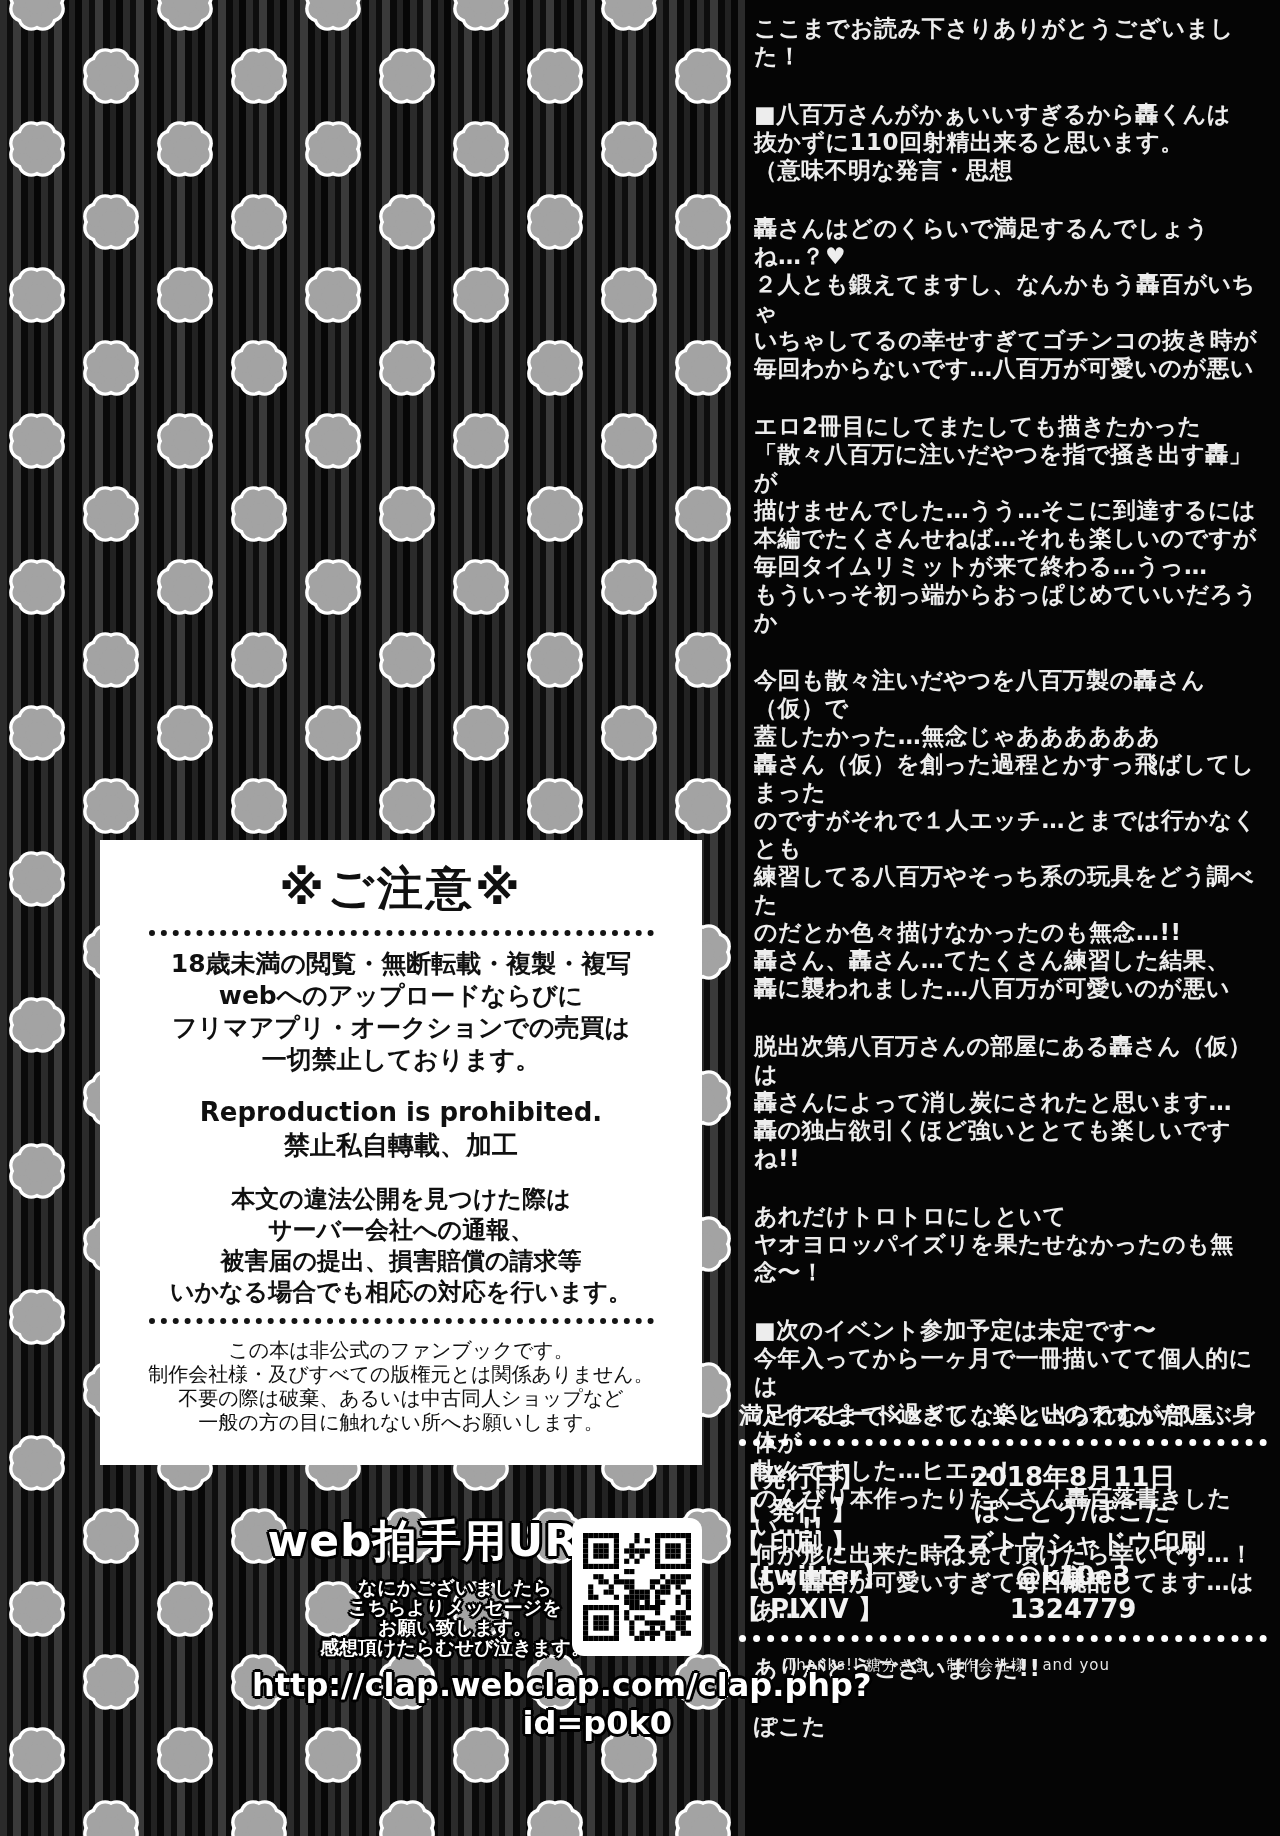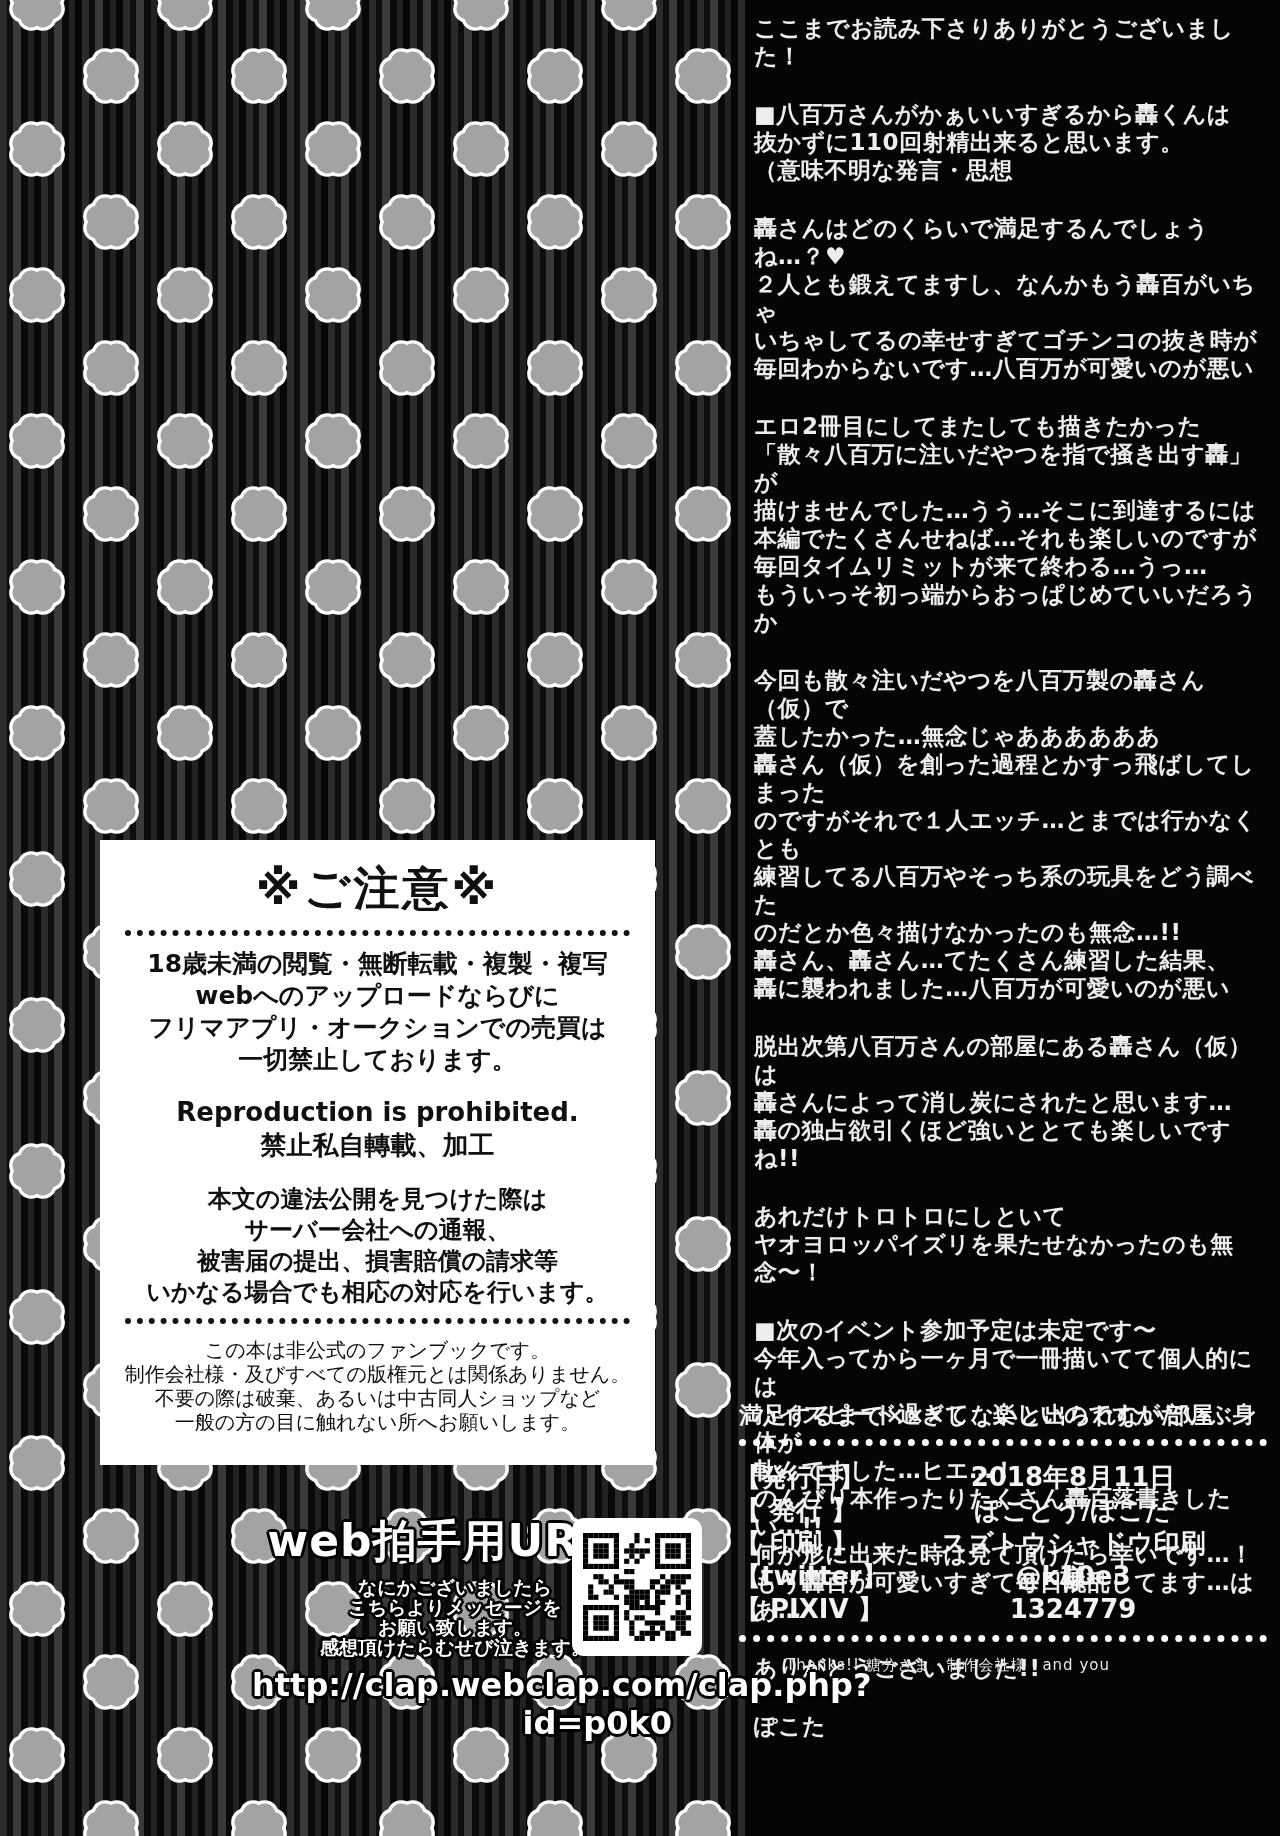--- a/index.html
+++ b/index.html
@@ -32,21 +32,21 @@
   .dot-line{border-top:7px dotted #ffffff;height:0;margin:0 4px;}
   .crows{margin-top:14px;}
   .crow{display:flex;align-items:baseline;height:33px;font-size:26px;font-weight:bold;}
   .clabel{width:200px;flex:none;text-align:left;}
   .cvalue{flex:1;text-align:center;padding-right:60px;}
   .dot-line2{border-top:7px dotted #ffffff;height:0;margin:10px 4px 0 4px;}
   .thanks{margin-top:14px;font-size:15px;letter-spacing:1px;text-align:center;
           padding-right:110px;color:#e8e8e8;}
 
   
-  .notice-box{position:absolute;left:100px;top:840px;width:555px;height:625px;
+  .notice-box{position:absolute;left:100px;top:840px;width:602px;height:625px;
     background:#ffffff;color:#101010;text-align:center;box-sizing:border-box;
     padding-top:18px;}
   .notice-title{font-size:46px;font-weight:bold;letter-spacing:3px;margin:0;}
   .ndot{border-top:6px dotted #141414;height:0;width:505px;margin:10px auto 0 auto;}
   .npara1{margin:12px 0 0 0;font-size:25px;line-height:32px;font-weight:bold;white-space:pre-line;}
   .npara2{margin:20px 0 0 0;font-size:26px;line-height:33px;font-weight:bold;white-space:pre-line;}
   .npara3{margin:22px 0 0 0;font-size:24px;line-height:31px;font-weight:bold;white-space:pre-line;}
   .nfooter{margin:14px 0 0 0;font-size:20px;line-height:24px;font-weight:normal;white-space:pre-line;}
 
   

